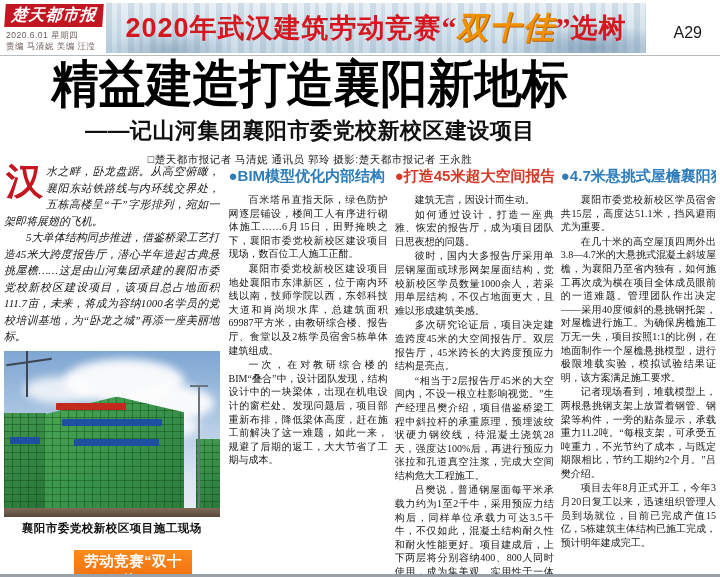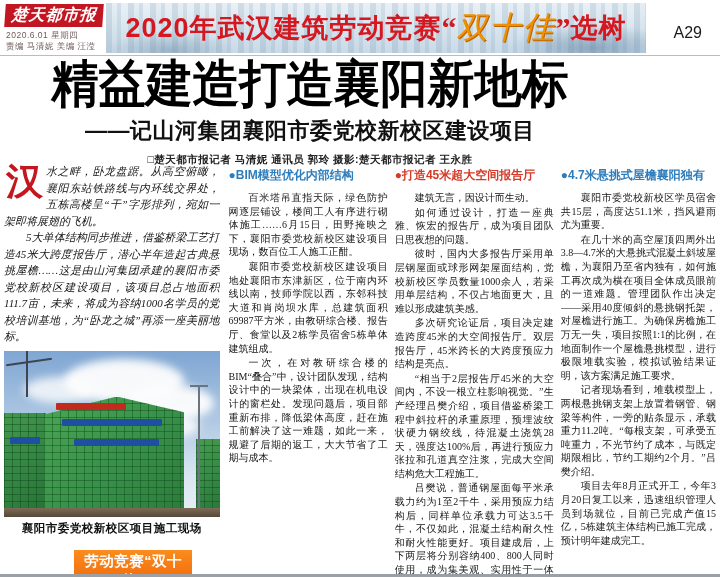--- a/index.html
+++ b/index.html
@@ -31,36 +31,36 @@
       radial-gradient(ellipse 120px 34px at 90% 90%, rgba(100,135,165,.6), rgba(100,135,165,0) 70%),
       repeating-linear-gradient(90deg, rgba(130,160,185,.28) 0 6px, rgba(190,210,225,.18) 6px 11px, rgba(150,175,198,.3) 11px 15px, rgba(205,220,232,.15) 15px 22px),
       linear-gradient(180deg,#eef4f8 0%, #dde9f1 45%, #c8d9e6 100%);
     display:flex; align-items:center; justify-content:center; white-space:nowrap;
   }
   .banner .seg { font-family:"Liberation Sans", sans-serif; font-weight:900; }
   .banner .red  { color:#d5171f; font-size:27px; letter-spacing:1px; }
   .banner .quote { color:#d5171f; font-size:30px; font-family:"Liberation Serif", serif; font-weight:bold; }
   .banner .gold {
     color:#f29100; font-size:31px; font-family:"Liberation Serif", serif;
-    font-style:italic; font-weight:normal; text-shadow:1px 1px 0 #b8650a; letter-spacing:2px;
+    font-style:italic; font-weight:bold; text-shadow:1px 1px 0 #b8650a; letter-spacing:2px;
   }
   .pageno { position:absolute; right:18px; top:24px; font-family:"Liberation Sans", sans-serif;
     font-size:16px; color:#1a1a1a;margin-left:17px; }
 
   
   .headline-wrap { position:absolute; left:0; top:58px; width:620px; text-align:center; }
   .headline {
     font-family:"Liberation Sans", sans-serif; font-weight:900; color:#000;
     font-size:47px; letter-spacing:0px; line-height:1.1; transform:scaleY(1.08);
   }
   .subheadline {
     margin-top:6px; font-family:"Liberation Sans", sans-serif; font-weight:bold;
     color:#111; font-size:22px; letter-spacing:.5px;
   }
-  .byline { margin-top:7px; font-family:"Liberation Sans", sans-serif; font-weight:bold;
+  .byline { margin-top:7px; font-family:"Liberation Sans", sans-serif; font-weight:normal;
     color:#222; font-size:10.5px; letter-spacing:.5px; }
 
   
   .content { position:absolute; left:4px; top:163px; width:712px; height:414px;
     display:flex; overflow:hidden; }
   .col { overflow:hidden; }
   .col1 { width:218px; margin-right:9px; }
   .col2 { width:161px; margin-right:7px; }
   .col3 { width:161px; margin-right:7px; }
   .col4 { width:157px; }
@@ -108,21 +108,21 @@
     font-size:11.5px; color:#111; text-align:center; letter-spacing:.5px; }
 
   
   .infobox { width:158px; margin:14px 0 0 30px; font-family:"Liberation Sans", sans-serif; }
   .infobox-header { background:linear-gradient(180deg,#fb8c1e,#ee5f05); color:#fff;
     font-weight:900; font-size:14.5px; text-align:center; padding:2px 0 3px; letter-spacing:.5px;margin-left:40px; }
   .infobox-body { position:relative; background:#3e6db0; padding:4px 5px 5px;
     min-height:74px; }
 
   
-  .sec-title { font-family:"Liberation Sans", sans-serif; font-weight:900; font-size:12px;
+  .sec-title { font-family:"Liberation Sans", sans-serif; font-weight:900; font-size:15px;
     margin:4px 0 7px; letter-spacing:0; white-space:nowrap; }
   .sec-title.blue { color:#2d7cbb; }
   .sec-title.red { color:#d43a28; }
   .body-text { font-size:10px; line-height:1.36; color:#161616; text-align:justify; }
   .body-text p { text-indent:2em; margin-bottom:1px; }
 </style>
 </head>
 <body>
 
 <div id="page">

